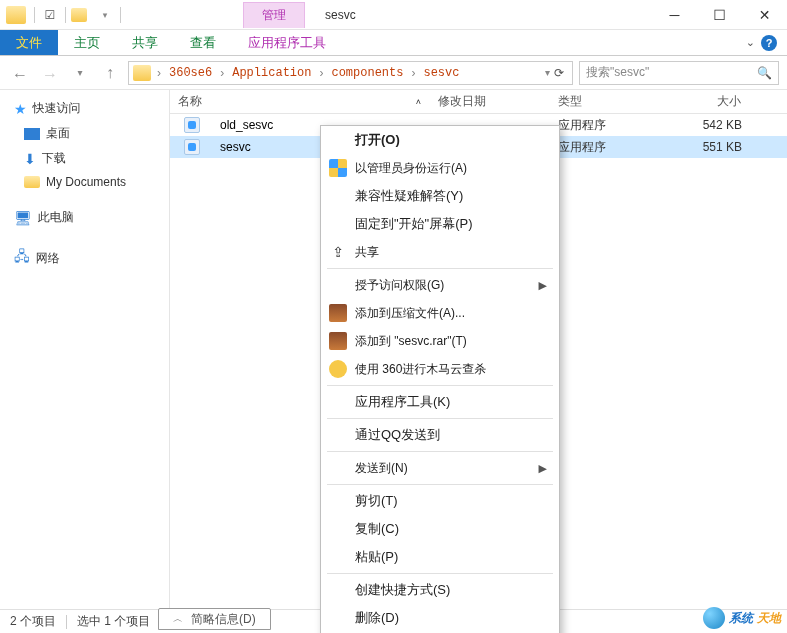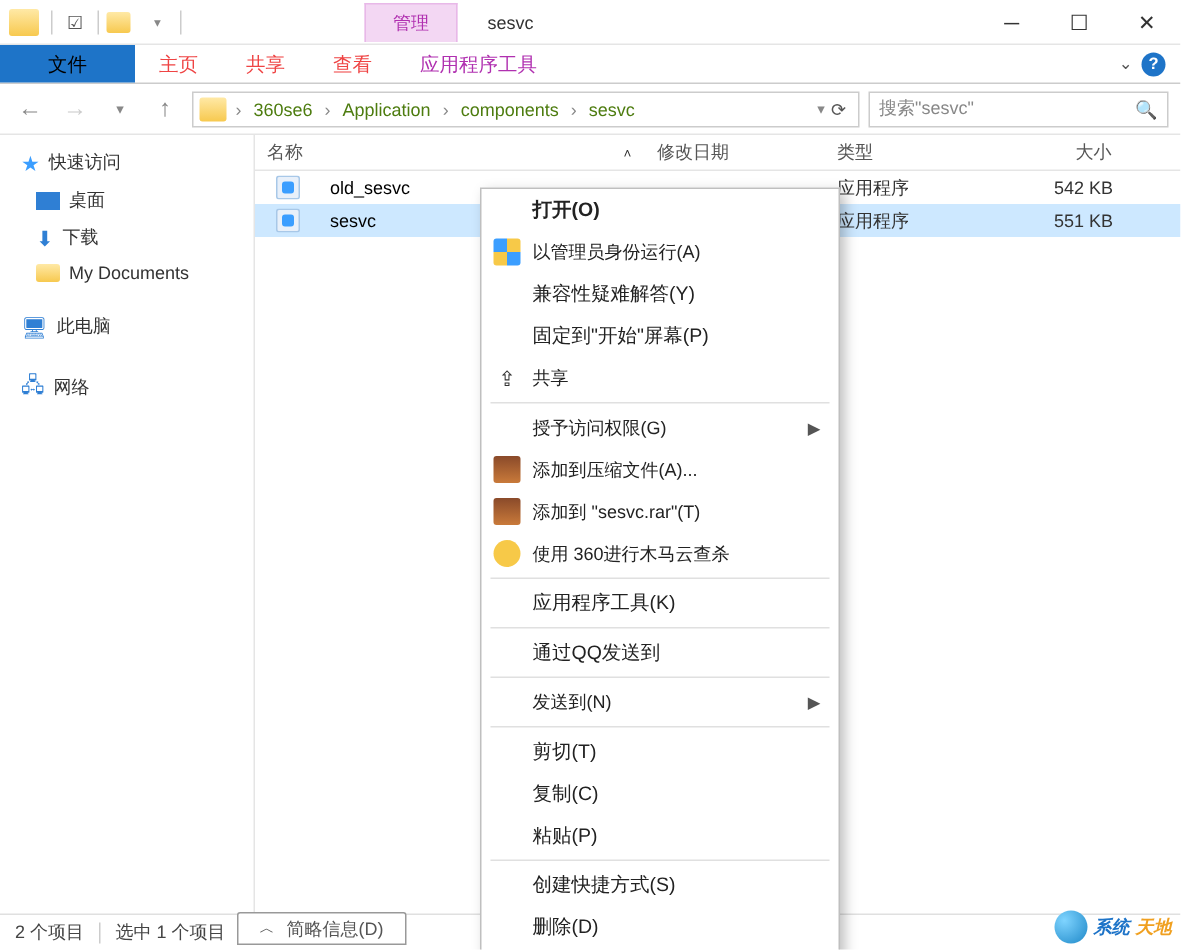--- a/index.html
+++ b/index.html
@@ -11,34 +11,34 @@
 .titlebar .folder-icon-small { width: 20px; height: 18px; background: linear-gradient(#ffe9a6,#f7c94f); border-radius: 2px; display:inline-block; margin-right:4px;}
 .titlebar .qat-btn { width: 22px; height: 22px; display:flex; align-items:center; justify-content:center; color:#555; }
 .titlebar .qat-sep { width:1px; height:16px; background:#ccc; margin:0 2px;}
 .titlebar .tab-manage { margin-left: 120px; background:#f3d7f3; color:#b030b0; padding:4px 18px; border:1px solid #e8b8e8; border-bottom:none;text-align:center; }
 .titlebar .app-title { margin-left: 20px; color:#333; }
 .titlebar .win-controls { margin-left:auto; display:flex; }
 .titlebar .win-btn { width:45px; height:28px; display:flex; align-items:center; justify-content:center; color:#333; font-size:14px;}
 
 
 .ribbon { height: 26px; display:flex; align-items:stretch; border-bottom:1px solid #ccc; background:#fff;}
-.ribbon .file-tab { background:#1e74c8; color:#000000; padding:0 32px; display:flex; align-items:center; font-size:13px;}
-.ribbon .tab { padding:0 16px; display:flex; align-items:center; color:#ef4444; font-size:13px;}
+.ribbon .file-tab { background:#1e74c8; color:#fde047; padding:0 16px; display:flex; align-items:center; font-size:13px;}
+.ribbon .tab { padding:0 16px; display:flex; align-items:center; color:#15803d; font-size:13px;}
 .ribbon .tab.special { color:#b030b0; }
 .ribbon-spacer { flex:1; }
 .ribbon .collapse-help { padding:0 10px; display:flex; align-items:center; gap:6px; color:#1e74c8;}
 .ribbon .help-icon { width:16px; height:16px; background:#1e74c8; color:#fff; border-radius:50%; display:flex; align-items:center; justify-content:center; font-size:11px; font-weight:bold;}
 
 
 .addressbar { height: 34px; display:flex; align-items:center; gap:6px; padding:4px 8px; border-bottom:1px solid #e5e5e5;}
 .nav-btn { width:24px; height:24px; display:flex; align-items:center; justify-content:center; color:#888; font-size:16px; border-radius:2px;}
 .nav-btn.disabled { color:#ccc; }
 .breadcrumb { flex:1; height:24px; border:1px solid #ccc; display:flex; align-items:center; padding:0 4px; gap:2px; overflow:hidden;}
 .breadcrumb .bc-folder { width:18px; height:16px; background:linear-gradient(#ffe9a6,#f7c94f); border-radius:2px; margin-right:2px;}
-.breadcrumb .crumb { padding:0 4px; color:#4d7c0f; white-space:nowrap;}
+.breadcrumb .crumb { padding:0 4px; color:#c2410c; white-space:nowrap;font-family:Liberation Mono, monospace;}
 .breadcrumb .sep { color:#888; padding:0 2px;}
 .breadcrumb .refresh-area { margin-left:auto; display:flex; align-items:center; gap:4px; padding-right:4px;}
 .searchbox { width:200px; height:24px; border:1px solid #ccc; display:flex; align-items:center; padding:0 6px; color:#888;}
 .searchbox .mag { margin-left:auto; color:#555;}
 
 
 .main { display:flex; height: calc(633px - 30px - 26px - 34px - 24px); }
 .sidebar { width:170px; border-right:1px solid #e5e5e5; padding-top:6px;}
 .sidebar .item { display:flex; align-items:center; gap:6px; padding:4px 10px 4px 24px; color:#333;}
 .sidebar .item.header { padding-left:14px; font-weight:normal;}

